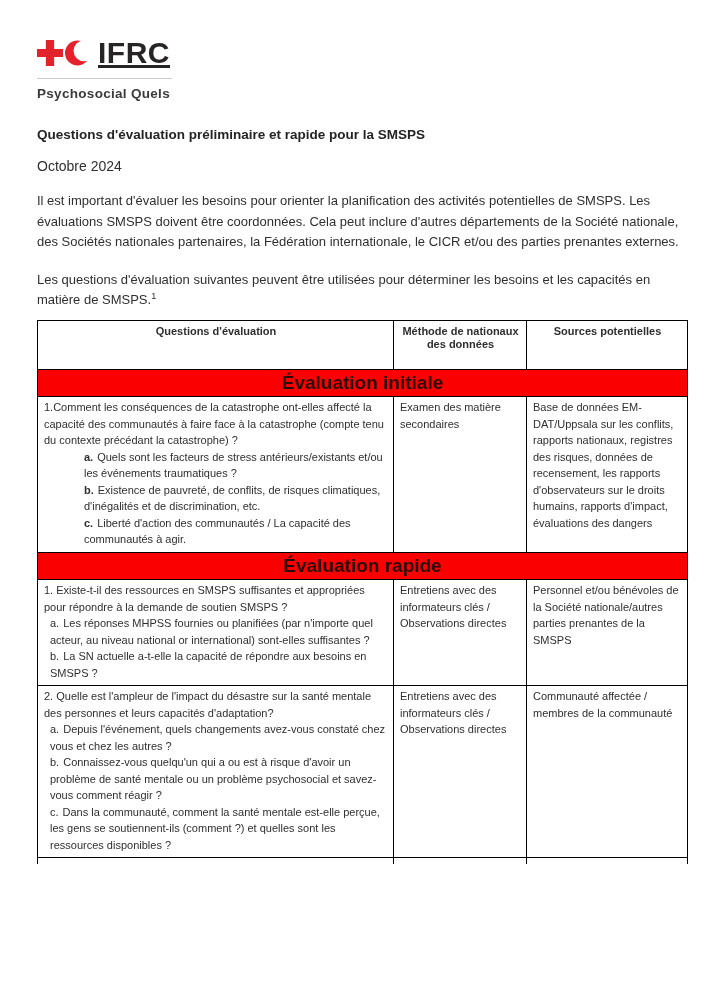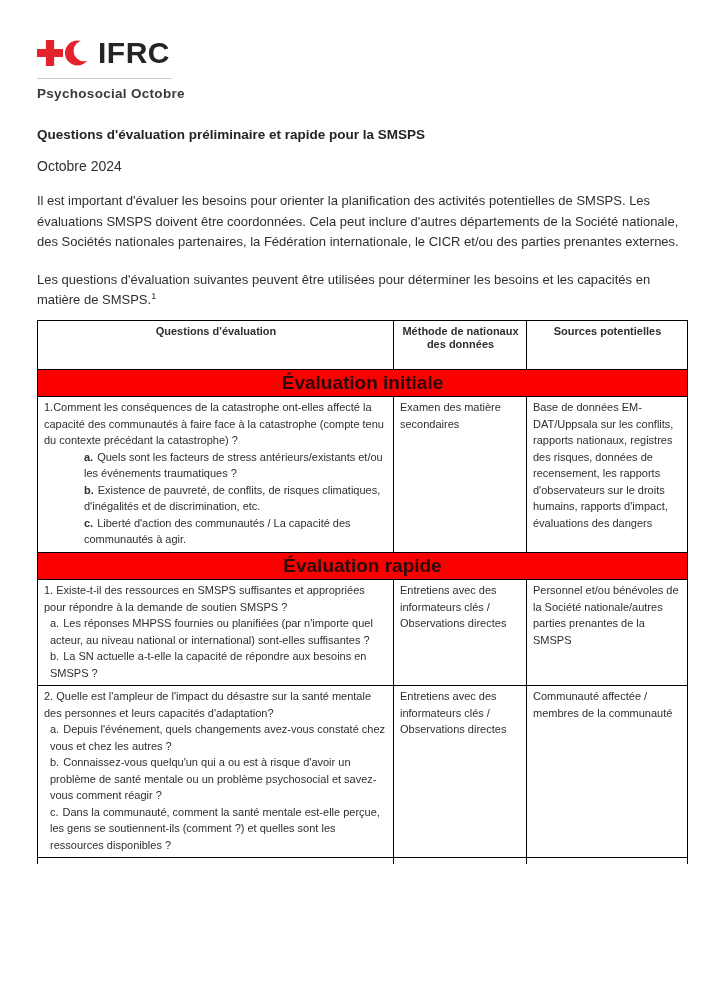--- a/index.html
+++ b/index.html
@@ -14,21 +14,21 @@
   .page { width: 718px; height: 1005px; padding: 37px 31px 0 37px; }
 
   
   .logo-row { display: flex; align-items: center; height: 31px; }
   .logo-mark { display: flex; align-items: center; }
   .logo-mark svg { display: block; }
   .logo-crescent { margin-left: 2px; }
   .logo-acronym {
     margin-left: 7px;
     font-size: 30px; font-weight: 800; line-height: 1;
-    color: #272425; letter-spacing: 0.5px;
+    color: #272425; letter-spacing: 0.5px; text-decoration: underline;
   }
   .logo-divider { width: 135px; height: 1px; background: #cccccc; margin-top: 10px; }
   .logo-subtitle {
     margin-top: 7px; font-size: 13.5px; font-weight: 600;
     color: #3b3b3b; letter-spacing: 0.3px;
   }
 
   
   .doc-title { margin: 26px 0 16px; font-size: 13.5px; font-weight: 700; color: #242424; }
   .doc-date { margin-top: 4px; font-size: 14px; }
@@ -77,21 +77,21 @@
     </span>
     <span class="logo-mark logo-crescent">
       <svg width="26" height="26" viewBox="0 0 24 24" aria-hidden="true">
         <circle cx="11.5" cy="12" r="11.5" fill="#e3222b"></circle>
         <circle cx="17.5" cy="10" r="9.6" fill="#ffffff"></circle>
       </svg>
     </span>
     <span class="logo-acronym">IFRC</span>
   </div>
   <div class="logo-divider"></div>
-  <div class="logo-subtitle">Psychosocial Octobre</div>
+  <div class="logo-subtitle">Psychosocial Quels</div>
 
   <h1 class="doc-title">Questions d'évaluation préliminaire et rapide pour la SMSPS</h1>
   <div class="doc-date">Octobre 2024</div>
 
   <p class="body-text">Il est important d'évaluer les besoins pour orienter la planification des activités potentielles de SMSPS. Les évaluations SMSPS doivent être coordonnées. Cela peut inclure d'autres départements de la Société nationale, des Sociétés nationales partenaires, la Fédération internationale, le CICR et/ou des parties prenantes externes.</p>
   <p class="body-text"><span>Les questions d'évaluation suivantes peuvent être utilisées pour déterminer les besoins et les capacités en matière de SMSPS.</span><sup class="fn">1</sup></p>
 
   <table class="eval-table">
     <colgroup>
       <col style="width:356px">

